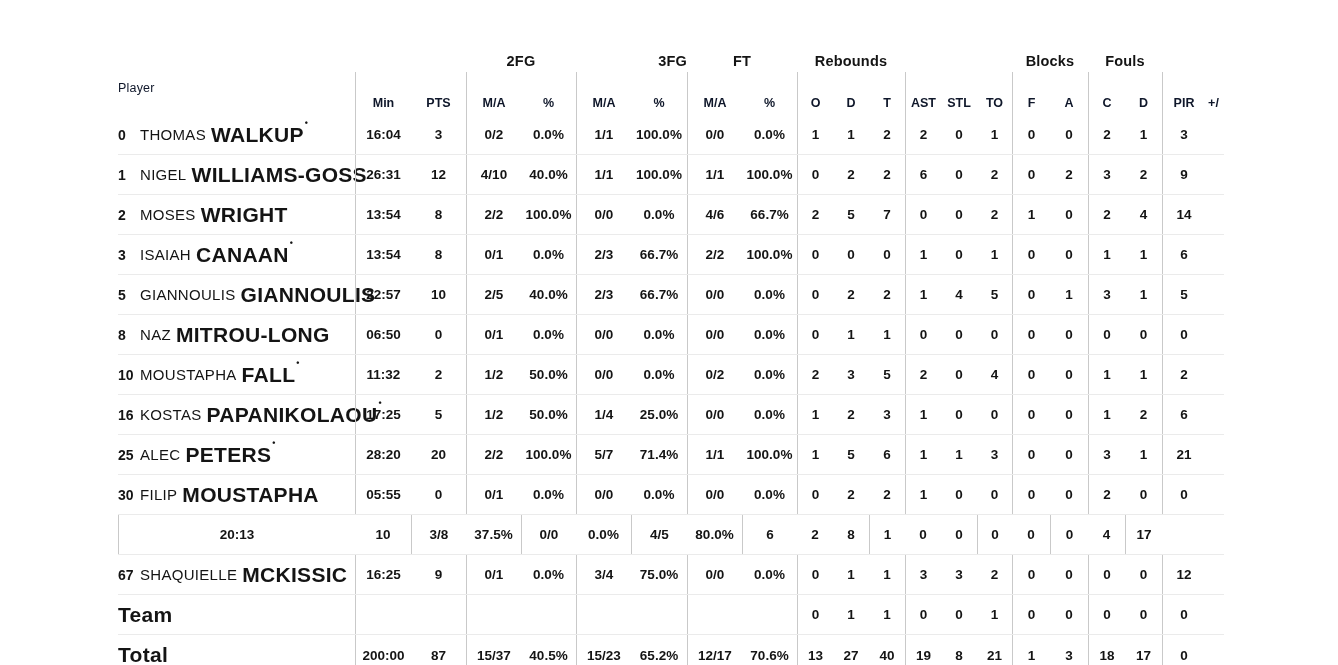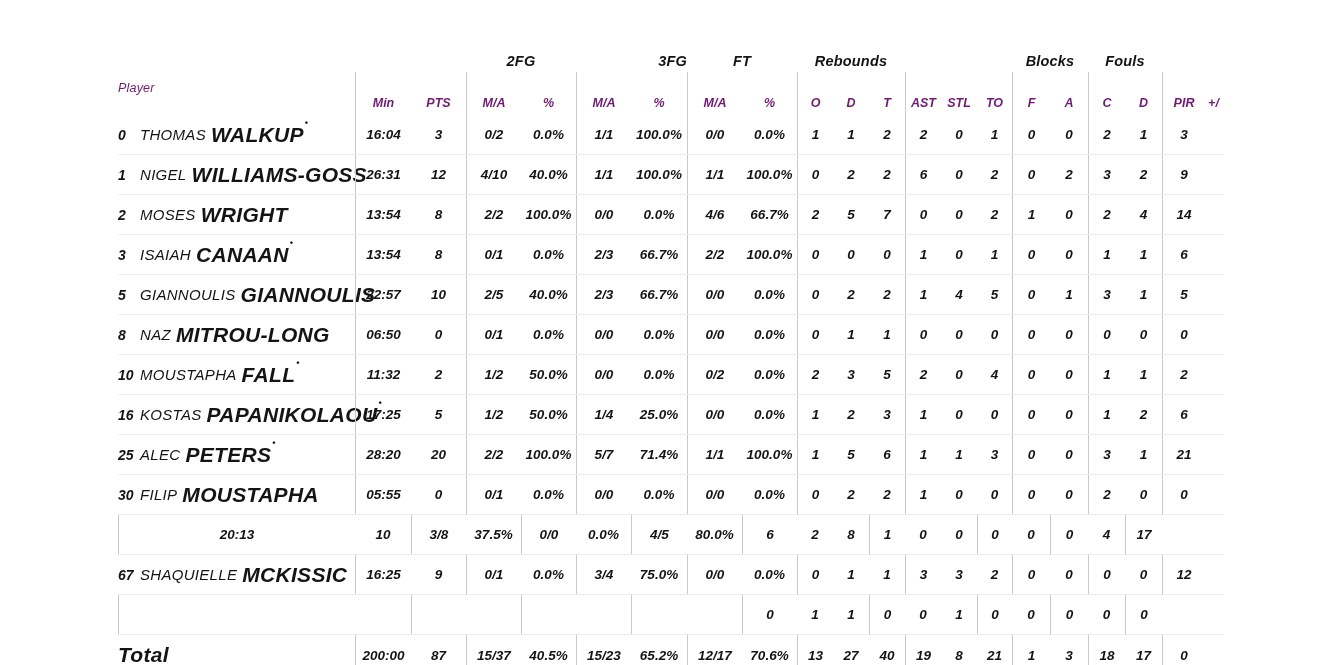--- a/index.html
+++ b/index.html
@@ -6,21 +6,20 @@
   * { box-sizing: border-box; }
 
   .page {
     position: relative;
     width: 1338px;
     height: 665px;
     background: #ffffff;
     overflow: hidden;
     font-family: "Liberation Sans", sans-serif;
     color: #141414;
-    font-style: italic;
   }
 
   .boxscore {
     position: absolute;
     left: 118px;
     top: 50px;
     width: 1106px;
   }
 
   .grid-row {
@@ -46,21 +45,21 @@
 
   
   .sub-row { height: 43px; }
   .sub-cell {
     display: flex;
     align-items: flex-end;
     justify-content: center;
     padding-bottom: 5px;
     font-size: 12.5px;
     font-weight: 700;
-    color: #701a75;
+    color: #0f172a;
     white-space: nowrap;
     overflow: visible;
   }
   .sub-cell.player-head {
     align-items: center;
     justify-content: flex-start;
     padding-bottom: 12px;
     font-weight: 400;
     letter-spacing: 0.2px;
   }
@@ -470,20 +469,25 @@
     <div class="cell">3</div>
     <div class="cell">2</div>
     <div class="cell bl">0</div>
     <div class="cell">0</div>
     <div class="cell bl">0</div>
     <div class="cell">0</div>
     <div class="cell bl">12</div>
     <div class="cell"></div>
   </div>
         <div class="grid-row data-row">
+    <div class="cell player-cell">
+
+      <span class="lname">Team</span>
+
+    </div>
     <div class="cell bl"></div>
     <div class="cell"></div>
     <div class="cell bl"></div>
     <div class="cell"></div>
     <div class="cell bl"></div>
     <div class="cell"></div>
     <div class="cell bl"></div>
     <div class="cell"></div>
     <div class="cell bl">0</div>
     <div class="cell">1</div>

